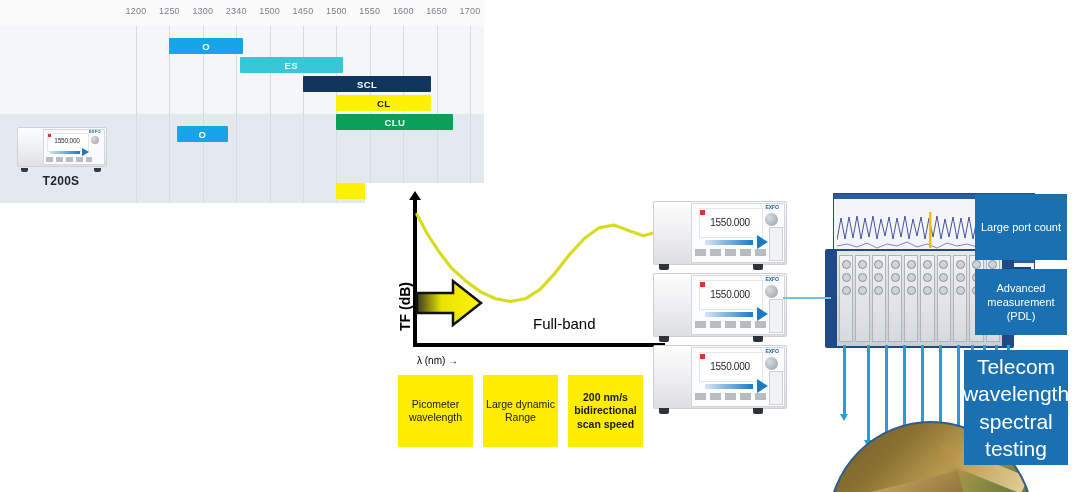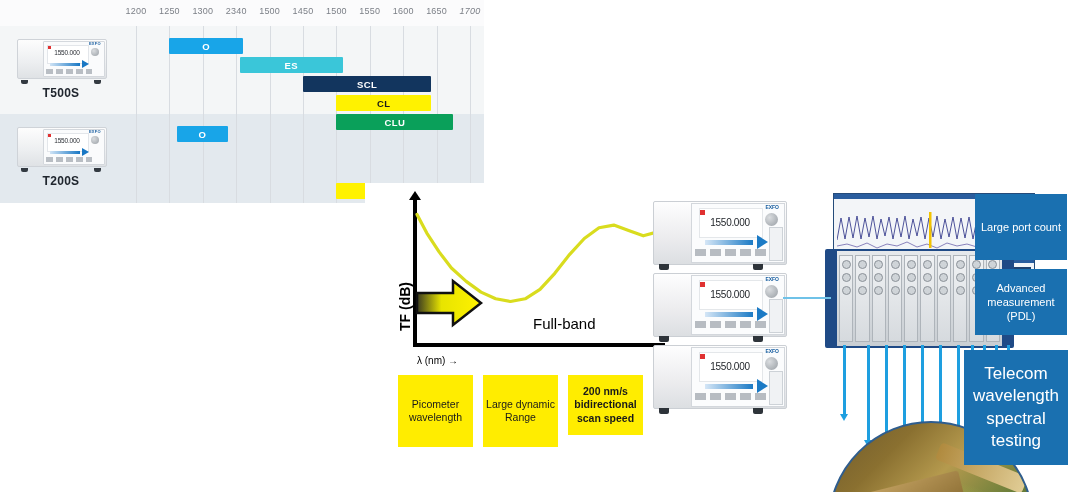--- a/index.html
+++ b/index.html
@@ -145,55 +145,36 @@
       <div class="tick-label" style="left: 136.019px;">1200</div>
       <div class="tick-label" style="left: 169.416px;">1250</div>
       <div class="tick-label" style="left: 202.812px;">1300</div>
       <div class="tick-label" style="left: 236.209px;">2340</div>
       <div class="tick-label" style="left: 269.605px;">1500</div>
       <div class="tick-label" style="left: 303.002px;">1450</div>
       <div class="tick-label" style="left: 336.398px;">1500</div>
       <div class="tick-label" style="left: 369.795px;">1550</div>
       <div class="tick-label" style="left: 403.192px;">1600</div>
       <div class="tick-label" style="left: 436.588px;">1650</div>
-      <div class="tick-label" style="left: 469.985px; font-style: italic;">1700</div>
+      <div class="tick-label" style="left: 469.985px;">1700</div>
     </div>
   <div id="grid-lines">
       <div class="grid-line" style="left: 136.019px; height: 177px; background: rgb(216, 220, 225);"></div>
       <div class="grid-line" style="left: 169.416px; height: 177px; background: rgb(216, 220, 225);"></div>
       <div class="grid-line" style="left: 202.812px; height: 177px; background: rgb(216, 220, 225);"></div>
       <div class="grid-line" style="left: 236.209px; height: 177px; background: rgb(216, 220, 225);"></div>
       <div class="grid-line" style="left: 269.605px; height: 177px; background: rgb(216, 220, 225);"></div>
       <div class="grid-line" style="left: 303.002px; height: 177px; background: rgb(216, 220, 225);"></div>
       <div class="grid-line" style="left: 336.398px; height: 177px; background: rgb(216, 220, 225);"></div>
       <div class="grid-line" style="left: 369.795px; height: 177px; background: rgb(216, 220, 225);"></div>
       <div class="grid-line" style="left: 403.192px; height: 177px; background: rgb(216, 220, 225);"></div>
       <div class="grid-line" style="left: 436.588px; height: 177px; background: rgb(216, 220, 225);"></div>
       <div class="grid-line" style="left: 469.985px; height: 177px; background: rgb(216, 220, 225);"></div>
     </div>
 
-  <div class="dev-cell" style="top:36px;">
-    <div class="instr">
-      <div class="body"></div>
-      <div class="face"></div>
-      <div class="screen"></div>
-      <div class="dot"></div>
-      <div class="readout">1550.000</div>
-      <div class="bluebar"></div>
-        <div class="tri"></div>
-      <div class="knob"></div>
-        <div class="btns"></div>
-      <div class="logo">EXFO</div>
-      <div class="feet">
-          <div class="foot" style="left:0"></div>
-          <div class="foot" style="right:0"></div>
-        </div>
-    </div>
-    <div class="dev-label">T500S</div>
-  </div>
 
   <div class="dev-cell" style="top:124px;">
     <div class="instr">
       <div class="body"></div>
       <div class="face"></div>
       <div class="screen"></div>
       <div class="dot"></div>
       <div class="readout">1550.000</div>
       <div class="bluebar"></div>
         <div class="tri"></div>
@@ -248,21 +229,21 @@
           <stop offset="100%" stop-color="#fff200"></stop>
         </linearGradient>
       </defs>
       <polygon points="2,16 38,16 38,4 66,26 38,48 38,36 2,36" fill="url(#ag)" stroke="#111" stroke-width="2.5"></polygon>
     </svg>
   </div>
 
   <div id="feature-boxes">
       <div class="feat-box" style="left: 33px; top: 192px; width: 75px; height: 72px;">Picometer wavelength</div>
       <div class="feat-box" style="left: 118px; top: 192px; width: 75px; height: 72px;">Large dynamic Range</div>
-      <div class="feat-box bold" style="left: 203px; top: 192px; width: 75px; height: 60px;">200 nm/s bidirectional scan speed</div>
+      <div class="feat-box bold" style="left: 203px; top: 192px; width: 75px; height: 72px;">200 nm/s bidirectional scan speed</div>
     </div>
 
   <div class="bench">
     <div class="mini-instr" style="left:288px;top:14px;">
       <div class="mbody"></div>
         <div class="mface"></div>
         <div class="mscreen"></div>
         <div class="mdot"></div>
       <div class="mread">1550.000</div>
       <div class="mbar"></div>
@@ -400,14 +381,14 @@
     </div>
 
   <div id="dut-photo">
     <div class="dut-brass"></div>
     <div class="dut-probe"></div>
 
   </div>
 
   <div class="blue-box" style="left:610px;top:11px;width:92px;height:66px;font-size:11px;text-align:right;">Large port count</div>
   <div class="blue-box" style="left:610px;top:86px;width:92px;height:66px;font-size:11px;">Advanced measurement (PDL)</div>
-  <div class="blue-box" style="left:599px;top:167px;width:104px;height:115px;font-size:17px;">Telecom wavelength spectral testing</div>
+  <div class="blue-box" style="left:599px;top:167px;width:104px;height:115px;font-size:21px;">Telecom wavelength spectral testing</div>
 </div>
 
 </body></html>

